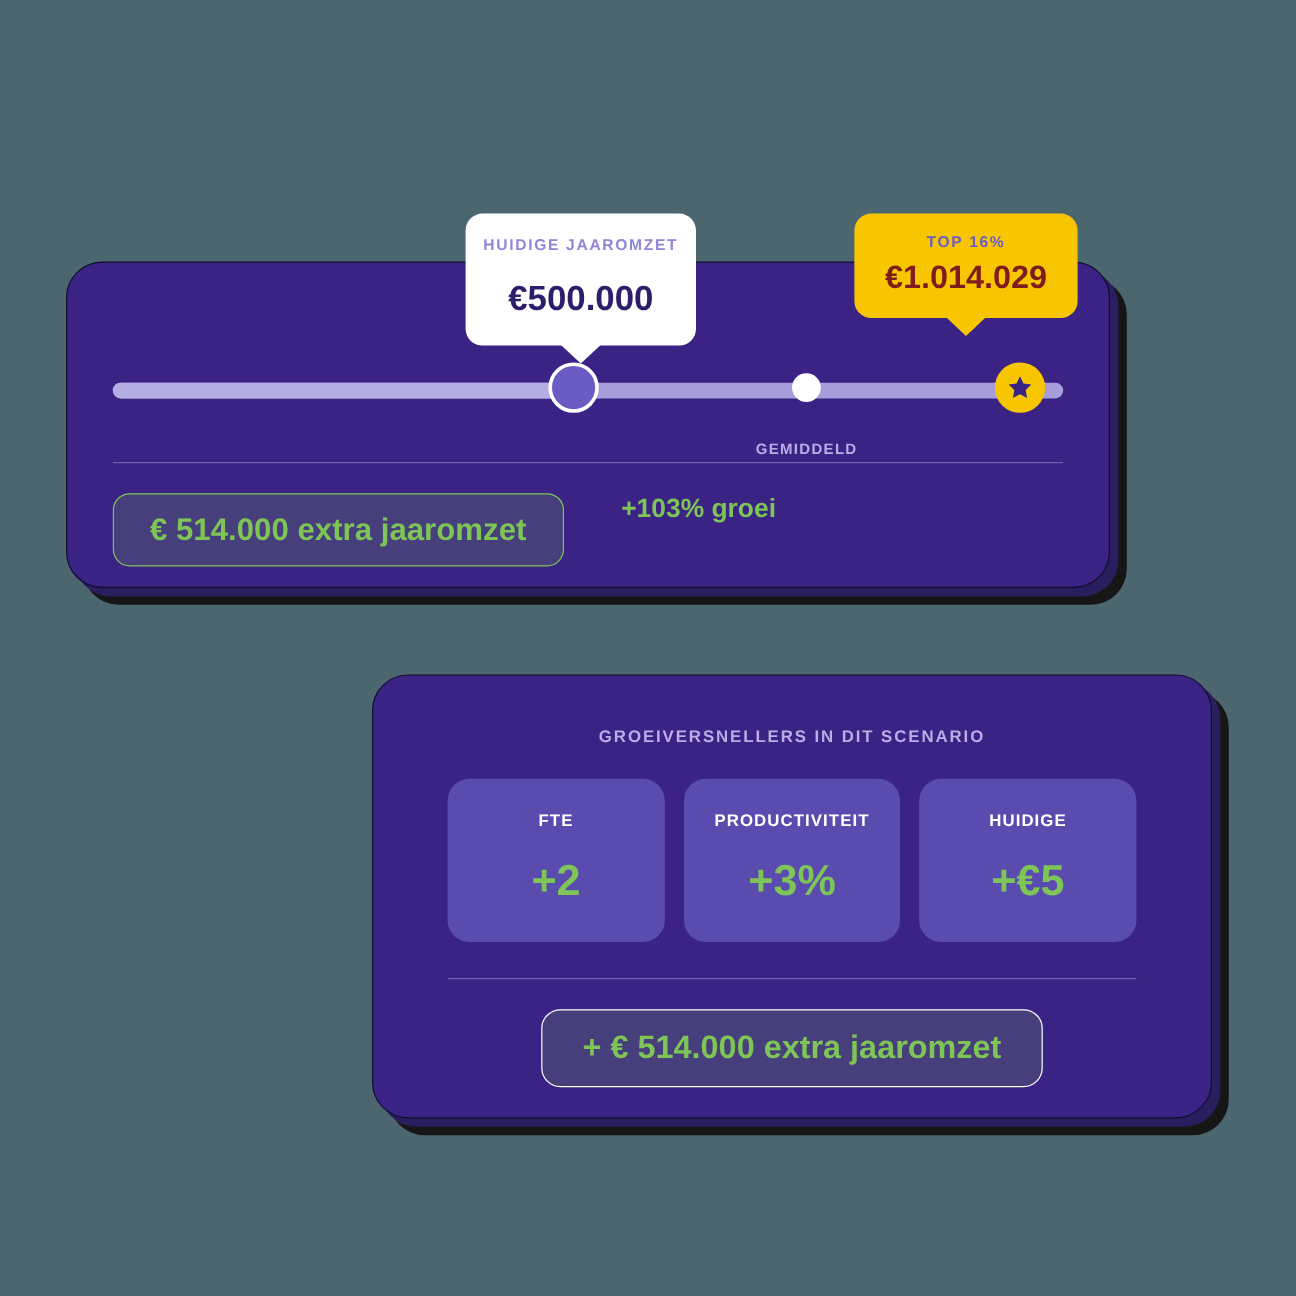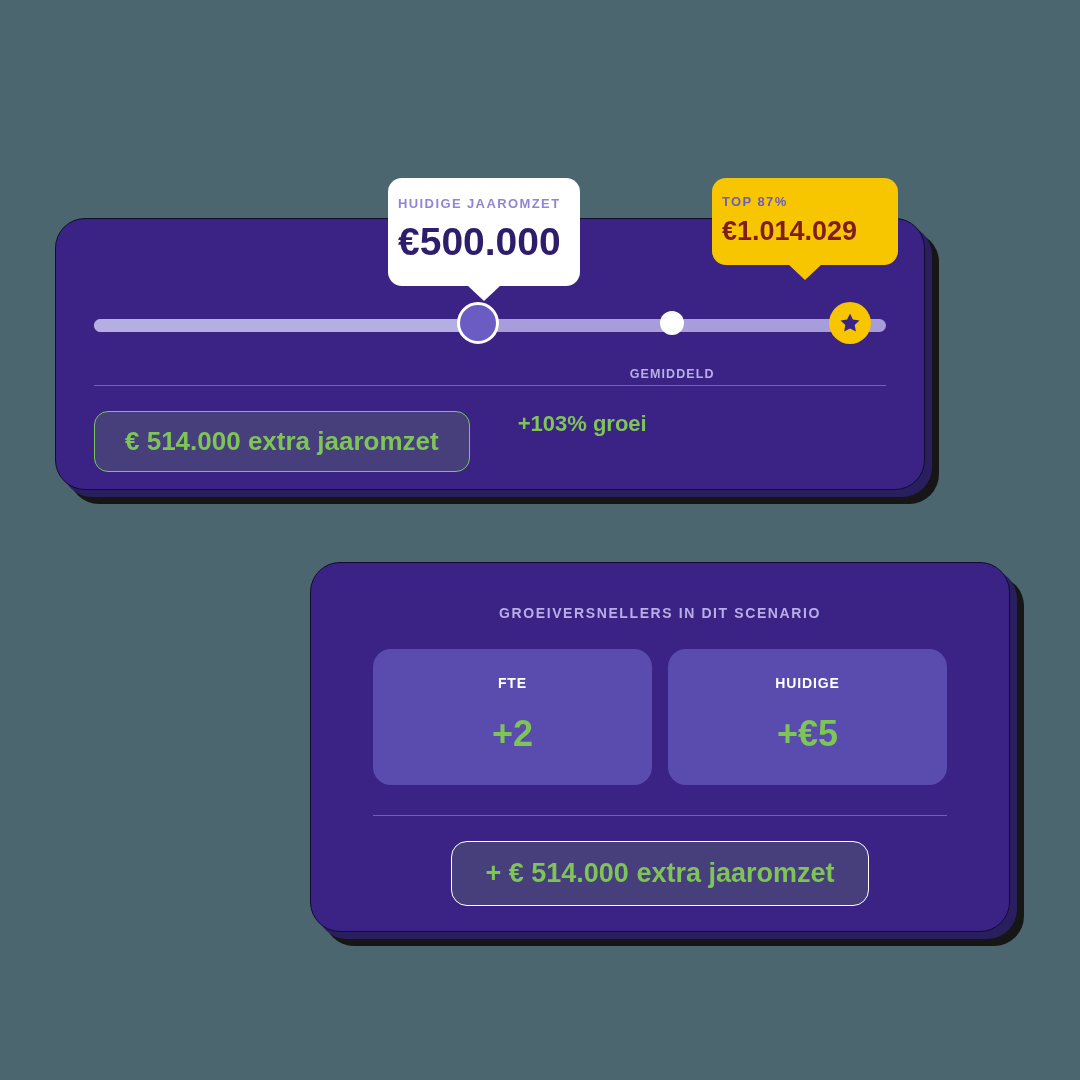--- a/index.html
+++ b/index.html
@@ -71,37 +71,37 @@
     padding: 14px 30px;
     color: #7ec457; font-size: 26px; font-weight: 700;
     white-space: nowrap;
   }
   .growth {
     margin-left: 48px;
     color: #7ec457; font-size: 22px; font-weight: 700; white-space: nowrap;
   }
 
   
-  .tip { position: absolute; border-radius: 14px; }
+  .tip { position: absolute; border-radius: 14px; text-align: center; }
   .tip .tip-label {
     font-size: 13px; font-weight: 700; letter-spacing: 1.4px;
   }
   .tip .tip-value { font-weight: 700; }
   .tip .arrow {
     position: absolute; left: 50%; bottom: -15px; transform: translateX(-50%);
     width: 0; height: 0; border-left: 17px solid transparent;
     border-right: 17px solid transparent;
   }
 
   #tip-white {
     left: 388px; top: 178px; width: 192px; padding: 18px 10px 22px;
     background: #ffffff;
   }
   #tip-white .tip-label { color: #8f86d6; }
-  #tip-white .tip-value { color: #2e1d6b; font-size: 39px; margin-top: 9px; }
+  #tip-white .tip-value { color: #2e1d6b; font-size: 29px; margin-top: 22px; }
   #tip-white .arrow { border-top: 16px solid #ffffff; }
 
   #tip-yellow {
     left: 712px; top: 178px; width: 186px; padding: 16px 10px 18px;
     background: #f7c600;
   }
   #tip-yellow .tip-label { color: #6b5cc4; }
   #tip-yellow .tip-value { color: #7f1d1d; font-size: 27px; margin-top: 7px; }
   #tip-yellow .arrow { border-top: 16px solid #f7c600; }
 
@@ -184,38 +184,42 @@
     </div>
   </div>
 
   <div class="tip" id="tip-white">
     <div class="tip-label">HUIDIGE JAAROMZET</div>
     <div class="tip-value">€500.000</div>
     <div class="arrow"></div>
   </div>
 
   <div class="tip" id="tip-yellow">
-    <div class="tip-label">TOP 87%</div>
+    <div class="tip-label">TOP 16%</div>
     <div class="tip-value">€1.014.029</div>
     <div class="arrow"></div>
   </div>
 
   <div class="card-wrap" id="card2-wrap">
     <div class="card-shadow"></div>
     <div class="card-shadow s2"></div>
     <div class="card">
 
       <div class="card2-title">GROEIVERSNELLERS IN DIT SCENARIO</div>
 
       <div class="tiles">
         <div class="tile">
           <div class="tile-label">FTE</div>
           <div class="tile-value">+2</div>
         </div>
         <div class="tile">
+          <div class="tile-label">PRODUCTIVITEIT</div>
+          <div class="tile-value">+3%</div>
+        </div>
+        <div class="tile">
           <div class="tile-label">HUIDIGE</div>
           <div class="tile-value">+€5</div>
         </div>
       </div>
 
       <div class="divider2"></div>
 
       <div class="bottom-pill-row">
         <div class="green-pill-lg">+ € 514.000 extra jaaromzet</div>
       </div>

